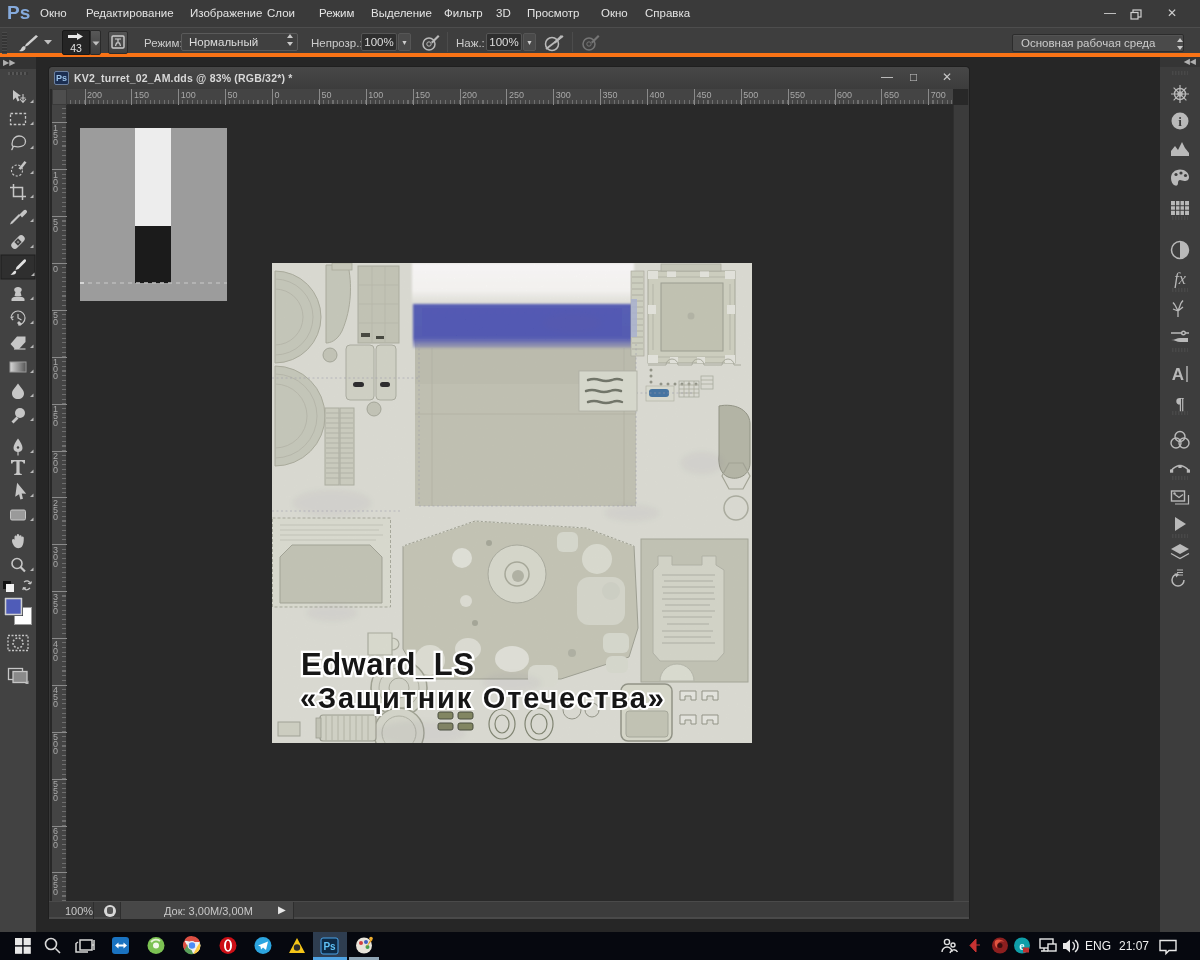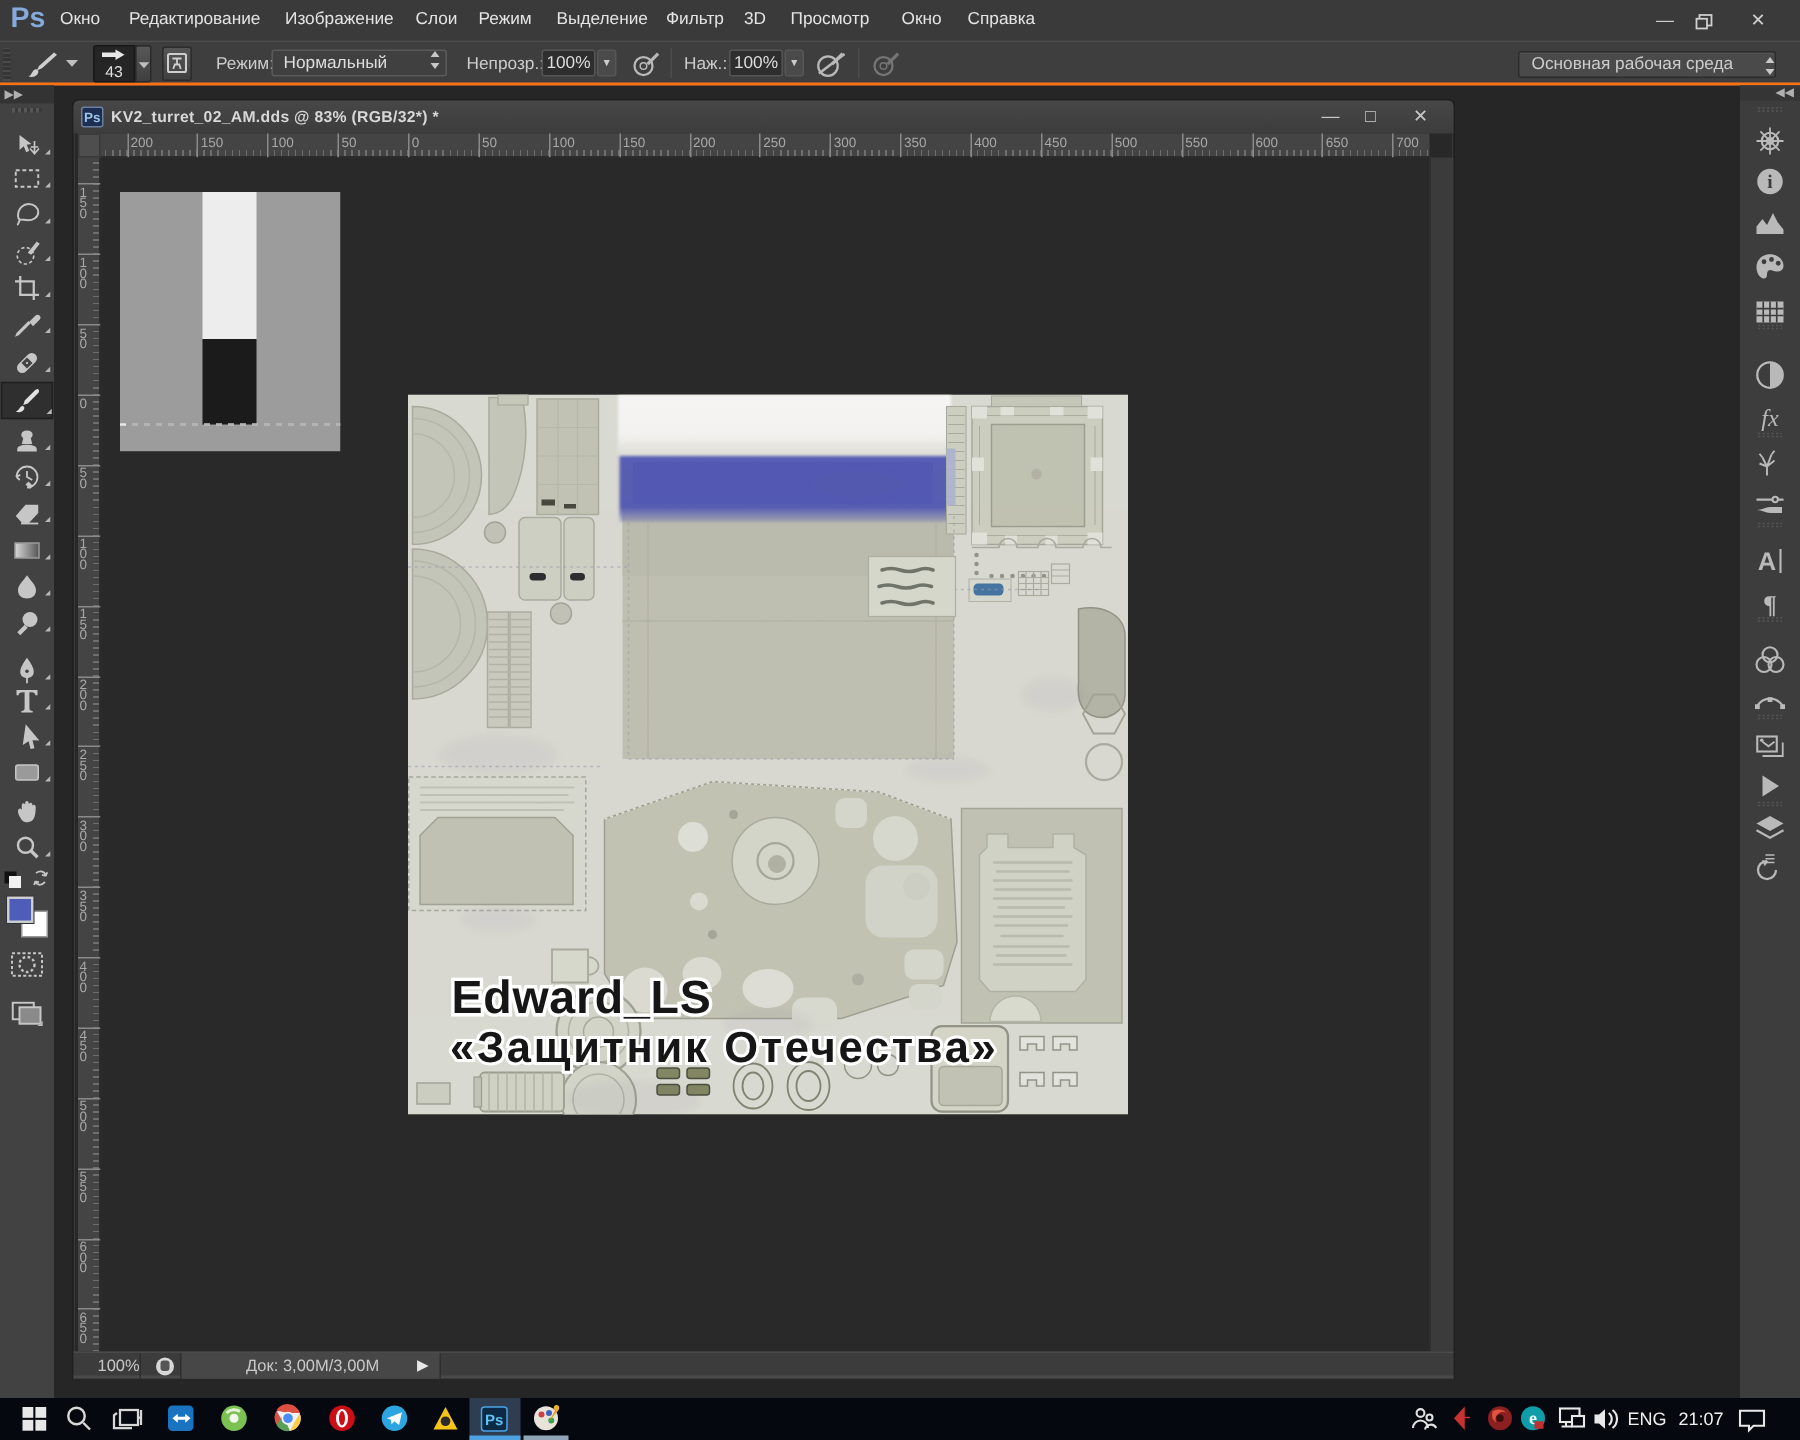--- a/index.html
+++ b/index.html
@@ -8,21 +8,21 @@
   #stage { position:relative; width:1192px; height:960px;text-decoration:underline; }
 
   
   #menubar { left:0; top:0; width:1200px; height:27px; background:#3a3a3a; }
   #pslogo { left:7px; top:2px; font-size:19px; font-weight:bold; color:#85aadc; letter-spacing:0px;}
   .menu { top:7px; font-size:11.5px; color:#e4e4e4; }
   .winbtn { top:6px; color:#cfcfcf; font-size:12px; text-align:center; width:30px;}
 
   
   #optbar { left:0; top:27px; width:1200px; height:30px; background:#3e3e3e;
-            border-top:1px solid #4d4d4d; border-bottom:2px solid #f97316; }
+            border-top:1px solid #4d4d4d; border-bottom:4px solid #f97316; }
   .optlabel { top:9px; font-size:11.5px; color:#cccccc; }
   .optfield { top:5px; height:18px; background:#2e2e2e; border:1px solid #555;
               color:#ddd; font-size:11.5px; text-align:center; line-height:16px; border-radius:2px;}
   .dropbtn { top:5px; height:18px; width:13px; background:#4a4a4a; border:1px solid #565656;
              border-radius:2px; color:#ccc; font-size:7px; text-align:center; line-height:17px;}
   .vsep { top:4px; width:1px; height:20px; background:#4c4c4c; }
 
   
   #toolbar { left:0; top:57px; width:36px; height:878px; background:#424242; }
 
@@ -49,21 +49,21 @@
   #taskbar { left:0; top:932px; width:1200px; height:28px; background:#06080f; }
 </style></head>
 <body>
 <div id="stage">
 
   <div id="menubar" class="abs"></div>
   <div id="pslogo" class="abs">Ps</div>
   <div class="menu abs" style="left:40px;">Окно</div>
   <div class="menu abs" style="left:86px;">Редактирование</div>
   <div class="menu abs" style="left:190px;">Изображение</div>
-  <div class="menu abs" style="left:277px;">Слои</div>
+  <div class="menu abs" style="left:267px;">Слои</div>
   <div class="menu abs" style="left:319px;">Режим</div>
   <div class="menu abs" style="left:371px;">Выделение</div>
   <div class="menu abs" style="left:444px;">Фильтр</div>
   <div class="menu abs" style="left:496px;">3D</div>
   <div class="menu abs" style="left:527px;">Просмотр</div>
   <div class="menu abs" style="left:601px;">Окно</div>
   <div class="menu abs" style="left:645px;">Справка</div>
   <div class="winbtn abs" style="left:1095px;">—</div>
   <svg class="abs" style="left:1130px;top:9px;" width="12" height="11" viewBox="0 0 12 11">
     <rect x="3" y="1" width="8" height="7" fill="none" stroke="#cfcfcf" stroke-width="1.2"></rect>

